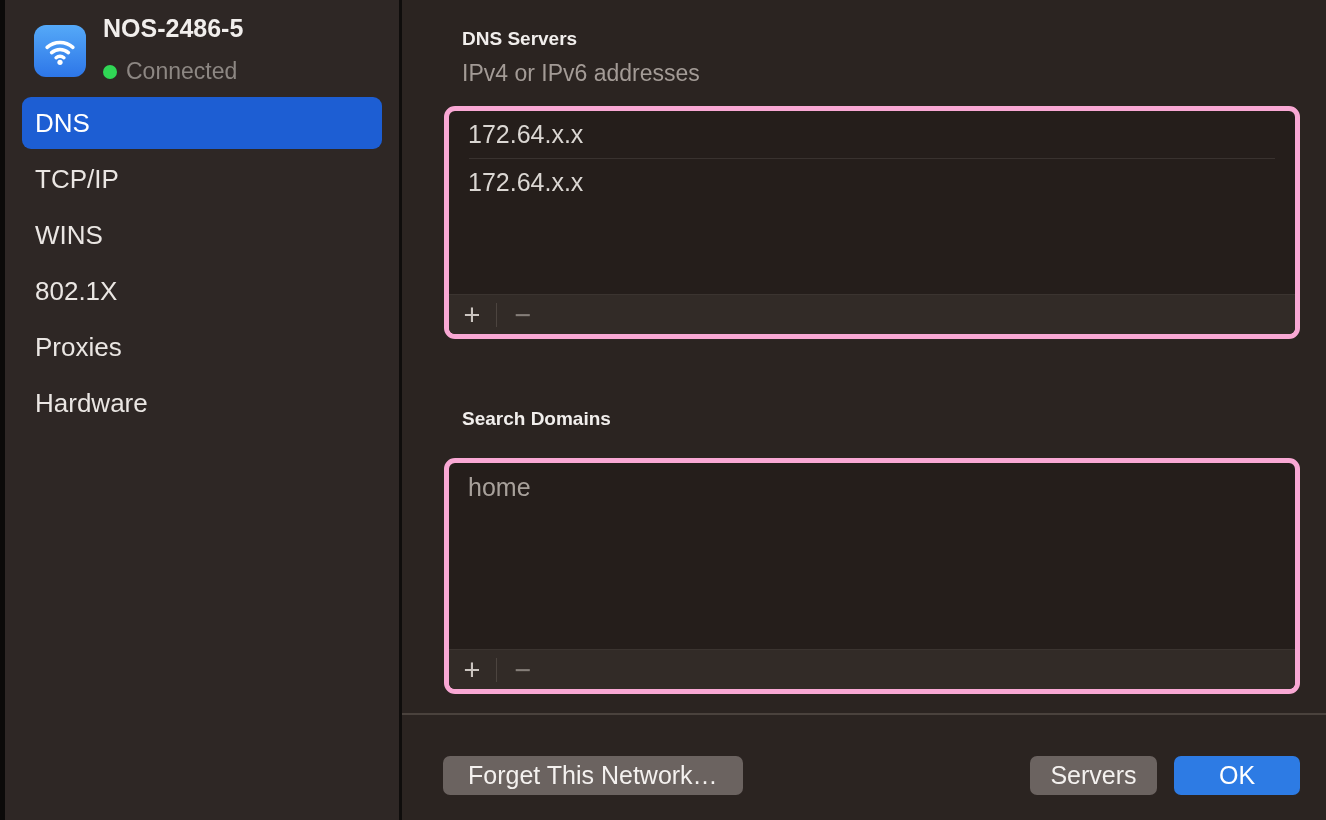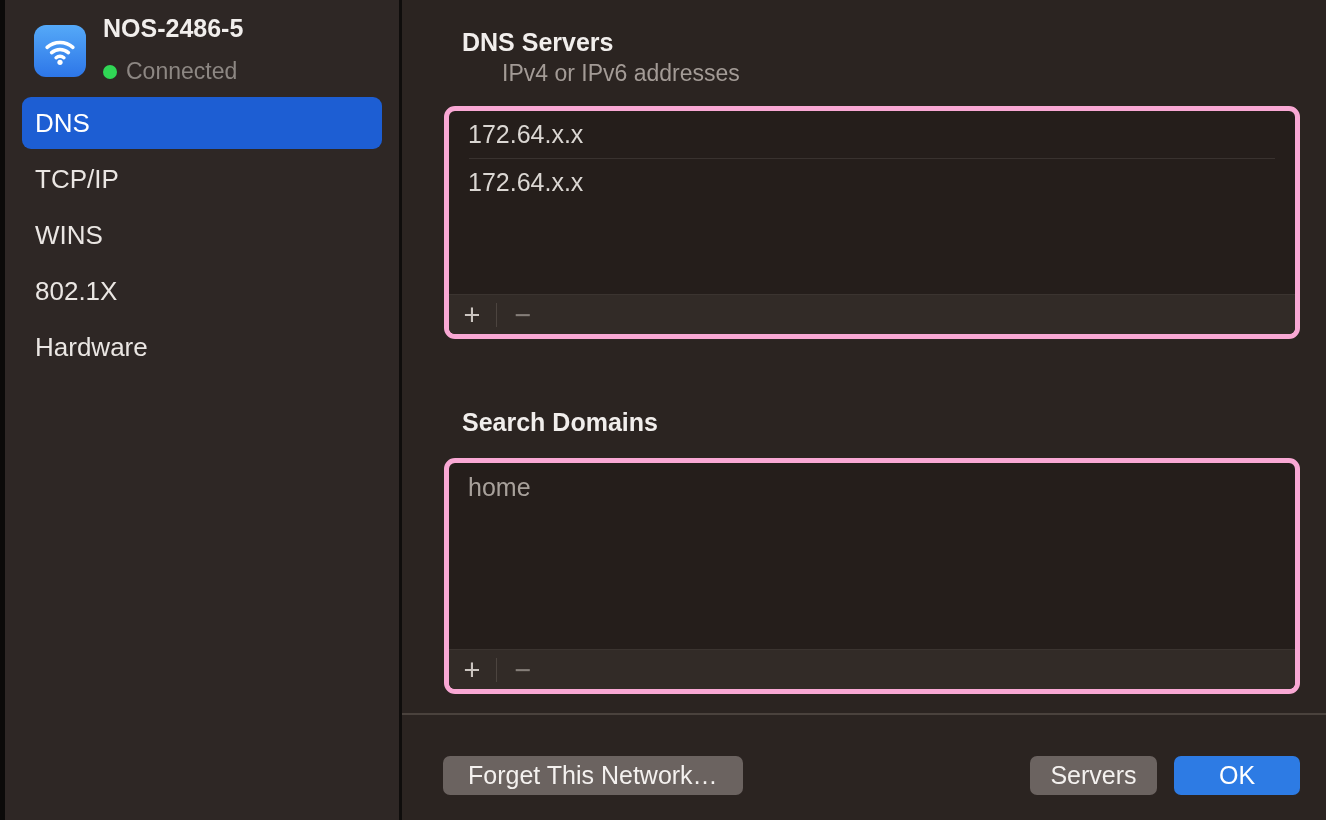--- a/index.html
+++ b/index.html
@@ -53,25 +53,25 @@
     padding-left: 13px; border-radius: 9px;
     font-size: 26px; color: #eae6e3; cursor: default;
   }
   .nav-item.selected { background: #1d5ed3; color: #ffffff; }
 
   
   .content { position: absolute; left: 402px; top: 0; width: 924px; height: 820px; }
 
   .h-title {
     position: absolute; left: 60px;
-    font-size: 25px; font-weight: 700; color: #f1eeec; white-space: nowrap;
+    font-size: 19px; font-weight: 700; color: #f1eeec; white-space: nowrap;
   }
   .h-sub {
     position: absolute; left: 60px; top: 60px;
-    font-size: 23px; color: #a39b96; white-space: nowrap; margin-left: 40px;
+    font-size: 23px; color: #a39b96; white-space: nowrap;
   }
 
   .listbox {
     position: absolute; left: 42px; width: 856px;
     background: #251e1b;
     border: 5px solid #f9a8d4;
     border-radius: 11px;
     overflow: hidden;
   }
   .lb-row {
@@ -146,20 +146,23 @@
     <div class="nav-item">
       <span>TCP/IP</span>
     </div>
     <div class="nav-item">
       <span>WINS</span>
     </div>
     <div class="nav-item">
       <span>802.1X</span>
     </div>
     <div class="nav-item">
+      <span>Proxies</span>
+    </div>
+    <div class="nav-item">
       <span>Hardware</span>
     </div>
   </div>
 </div>
 
 <div class="edge-line"></div>
 
 <div class="content">
 
   <div class="h-title" style="top:28px">DNS Servers</div>

